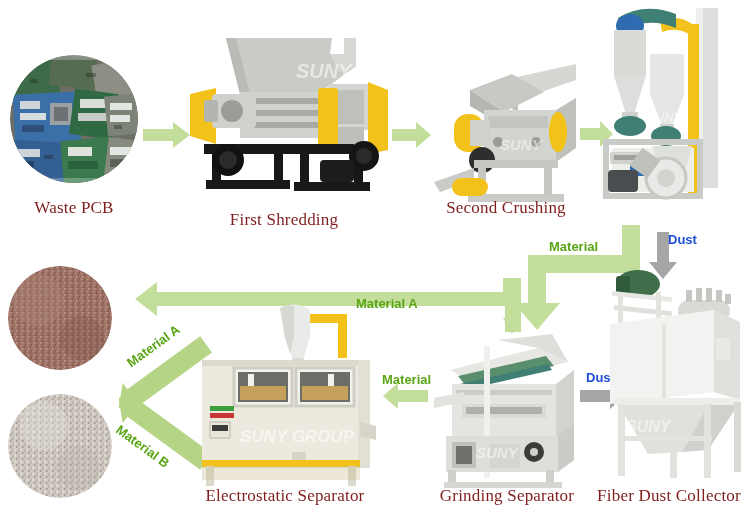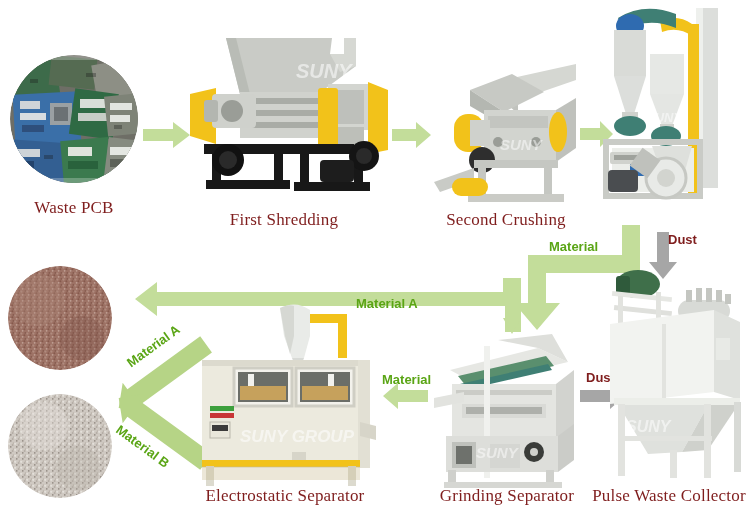--- a/index.html
+++ b/index.html
@@ -7,21 +7,21 @@
        font-family:"Liberation Serif",serif;}
   .stage{position:absolute;left:0;top:0;width:750px;height:528px;}
   .node{position:absolute;}
   .label{position:absolute;font-family:"Liberation Serif",serif;
          font-size:17px;color:#7f1d1d;text-align:center;white-space:nowrap;
          letter-spacing:.2px;}
   .circ{position:absolute;border-radius:50%;overflow:hidden;}
   .arrowlabel{position:absolute;font-family:"Liberation Sans",sans-serif;
               font-size:13px;font-weight:bold;white-space:nowrap;}
   .greenlbl{color:#5aa515;}
-  .greylbl{color:#7f1d1d;}
+  .greylbl{color:#1d4ed8;}
   svg{overflow:visible;display:block;}
   .mach{position:absolute;font-weight:bold;}
 </style>
 </head>
 <body>
 
 <div class="stage">
 
   <div class="circ" style="left:10px;top:55px;width:128px;height:128px;">
     <svg width="128" height="128" viewBox="0 0 128 128" aria-hidden="true">
@@ -152,21 +152,21 @@
       <rect x="48" y="104" width="84" height="8" fill="#c5c7c2"></rect>
       <rect x="52" y="112" width="8" height="30" fill="#c5c7c2"></rect>
       <rect x="118" y="112" width="8" height="30" fill="#c5c7c2"></rect>
       <rect x="42" y="138" width="96" height="8" fill="#cacbc6"></rect>
       <polygon points="8,126 48,112 48,124 14,136" fill="#c9cbc6"></polygon>
 
       <rect x="26" y="122" width="36" height="18" rx="9" fill="#f2c21a"></rect>
       <text x="74" y="94" font-family="Liberation Sans, sans-serif" font-size="15" fill="#ffffff" opacity=".5" font-style="italic">SUNY</text>
     </svg>
   </div>
-  <div class="label" style="left:428px;top:210px;width:156px;">Second Crushing</div>
+  <div class="label" style="left:428px;top:198px;width:156px;">Second Crushing</div>
 
   <div class="node" style="left:580px;top:120px;">
     <svg width="34" height="28" viewBox="0 0 34 28">
       <polygon points="0,8 20,8 20,1 33,14 20,27 20,20 0,20" fill="#c3dd9a"></polygon>
     </svg>
   </div>
 
   <div class="mach" style="left:600px;top:2px;">
     <svg width="148" height="200" viewBox="0 0 148 200">
 
@@ -414,15 +414,15 @@
       <rect x="10" y="130" width="126" height="7" fill="#eceee9"></rect>
 
       <rect x="14" y="136" width="7" height="72" fill="#e2e3df"></rect>
       <rect x="66" y="182" width="7" height="28" fill="#e2e3df"></rect>
       <rect x="100" y="136" width="7" height="74" fill="#e2e3df"></rect>
       <rect x="130" y="134" width="7" height="70" fill="#d8dad6"></rect>
       <rect x="14" y="168" width="94" height="5" fill="#e2e3df"></rect>
       <text x="22" y="164" font-family="Liberation Sans, sans-serif" font-size="16" fill="#ffffff" opacity=".55" font-style="italic">SUNY</text>
     </svg>
   </div>
-  <div class="label" style="left:588px;top:486px;width:162px;">Pulse Waste Collector</div>
+  <div class="label" style="left:588px;top:486px;width:162px;">Fiber Dust Collector</div>
 
 </div>
 
 </body></html>

